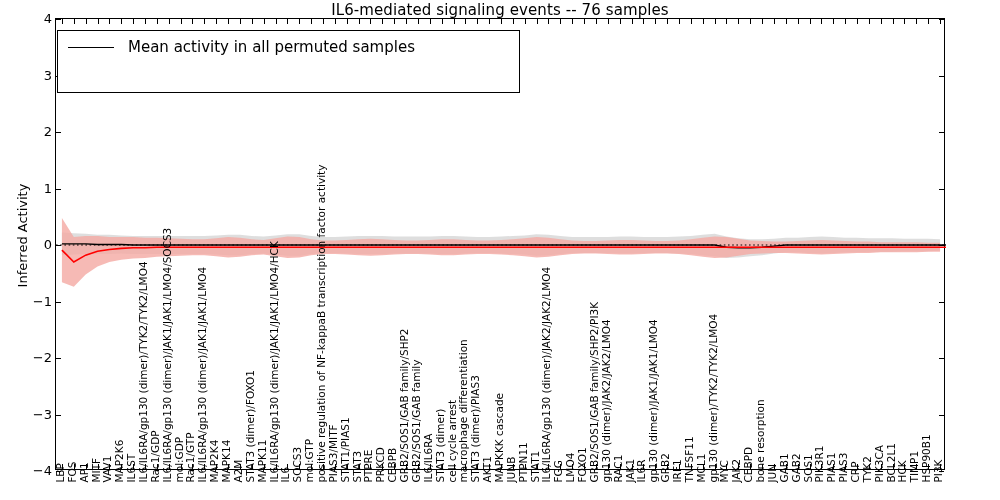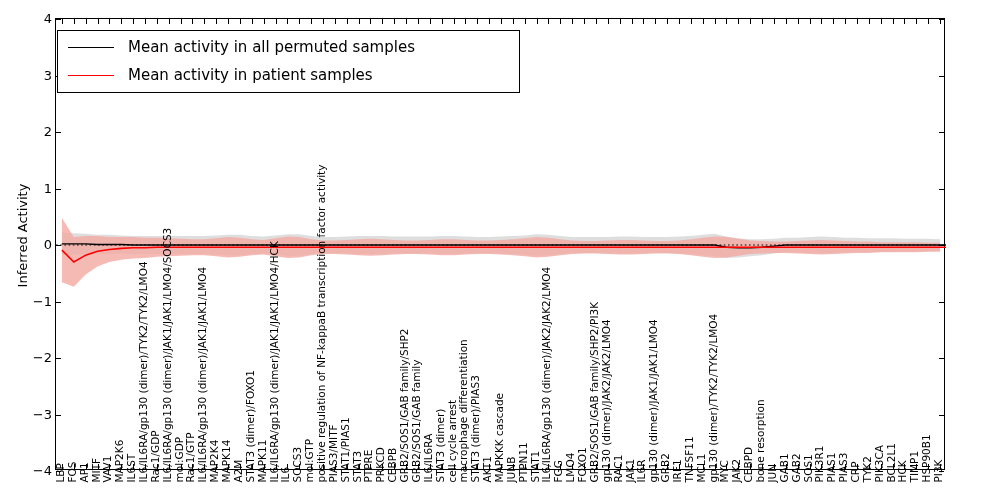--- a/index.html
+++ b/index.html
@@ -42,20 +42,21 @@
   .lline.red{border-top-color:#ff0000;}
   .ltext{font-size:15px;color:#000;}
 
   svg.bands{position:absolute;left:0;top:0;width:890px;height:452px;}
 </style>
 </head>
 <body>
 
 <div id="root">
 
+  <div class="title">IL6-mediated signaling events -- 76 samples</div>
   <div class="ylabel">Inferred Activity</div>
 
   <div id="ytickwrap">
       <div class="ytick" style="top: 18px;">4</div>
       <div class="ytick" style="top: 74.5px;">3</div>
       <div class="ytick" style="top: 131px;">2</div>
       <div class="ytick" style="top: 187.5px;">1</div>
       <div class="ytick" style="top: 244px;">0</div>
       <div class="ytick" style="top: 300.5px;">−1</div>
       <div class="ytick" style="top: 357px;">−2</div>
@@ -321,19 +322,15 @@
       <div class="xt" style="left: 864.333px; top: 454px;">TIMP1</div>
       <div class="xt" style="left: 876.2px; top: 454px;">HSP90B1</div>
       <div class="xt" style="left: 888.067px; top: 454px;">PI3K</div>
     </div>
 
   <div class="legend">
     <div class="lrow">
       <span class="lline"></span>
       <span class="ltext">Mean activity in all permuted samples</span>
     </div>
-    <div class="lrow">
-      <span class="lline red"></span>
-      <span class="ltext">Mean activity in patient samples</span>
-    </div>
   </div>
 
 </div>
 
 </body></html>

